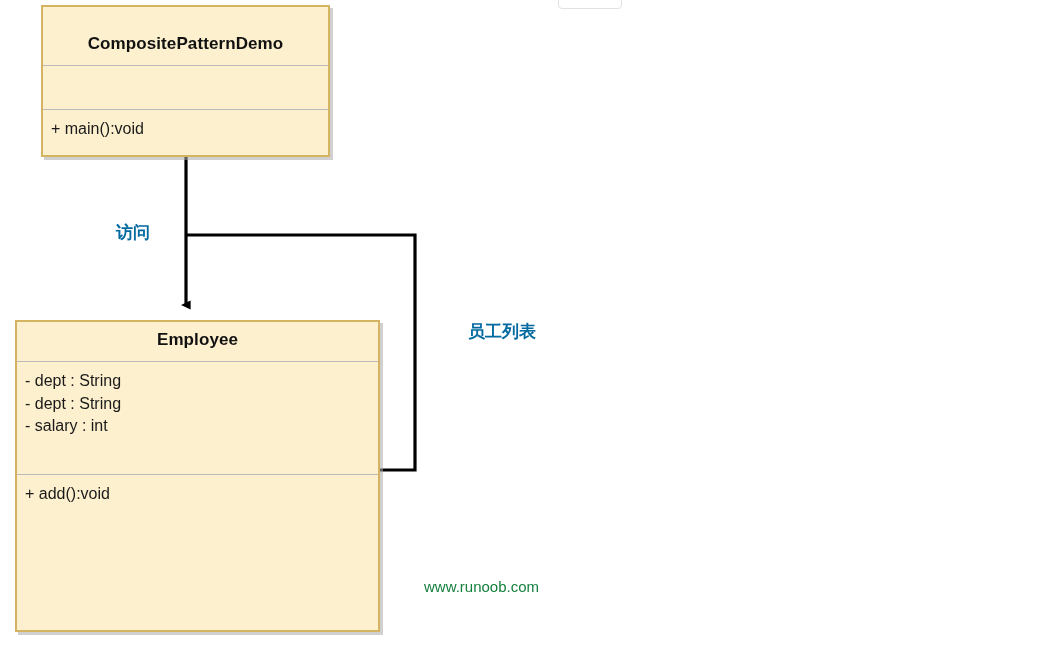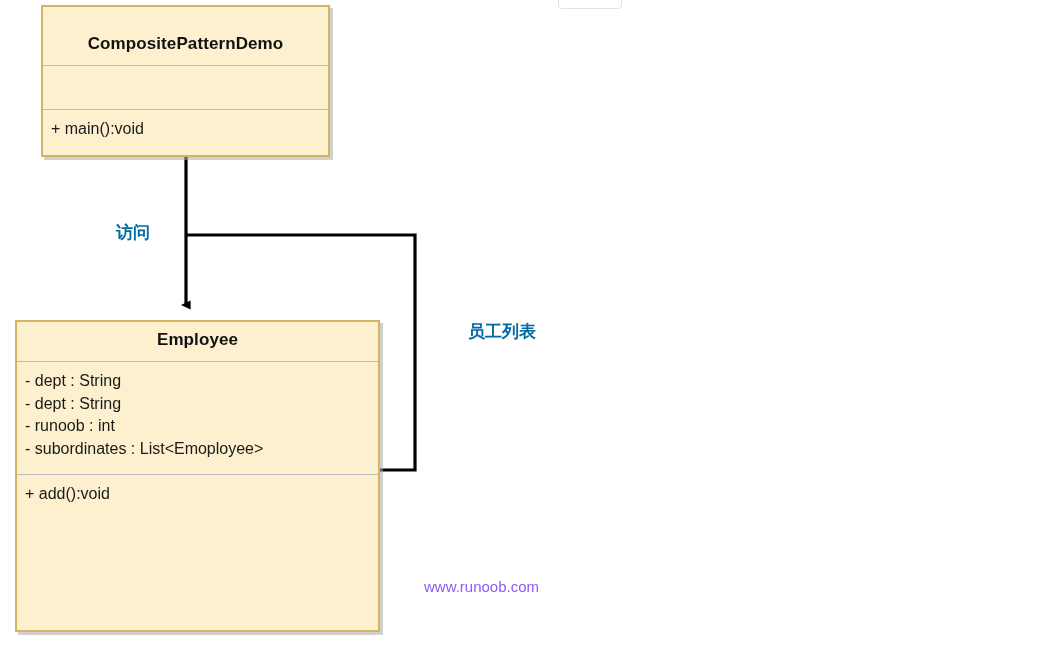--- a/index.html
+++ b/index.html
@@ -83,21 +83,21 @@
   }
   #label-access { left: 116px; top: 221px; }
   #label-employee-list { left: 468px; top: 320px; }
 
   
   #watermark {
     position: absolute;
     left: 424px;
     top: 578px;
     font-size: 15px;
-    color: #8b5cf6;
+    color: #15803d;
     white-space: nowrap;
   }
 
   
   #top-fragment-box {
     position: absolute;
     left: 558px;
     top: -12px;
     width: 64px;
     height: 21px;
@@ -143,22 +143,21 @@
     <div class="uml-section uml-divider" id="composite-methods-section">
       <div class="uml-row">+ main():void</div>
     </div>
   </div>
 
   <div class="uml-class" id="employee-class">
     <div class="uml-section uml-title" id="employee-title-section">Employee</div>
     <div class="uml-section uml-divider" id="employee-attrs-section">
       <div class="uml-row">- dept : String</div>
       <div class="uml-row">- dept : String</div>
-      <div class="uml-row">- runoob : int</div>
-      <div class="uml-row">- subordinates : List&lt;Emoployee&gt;</div>
+      <div class="uml-row">- salary : int</div>
     </div>
     <div class="uml-section uml-divider" id="employee-methods-section">
       <div class="uml-row">+ add():void</div>
     </div>
   </div>
 
   <div class="diagram-label" id="label-access">访问</div>
 
   <div class="diagram-label" id="label-employee-list">员工列表</div>
 

